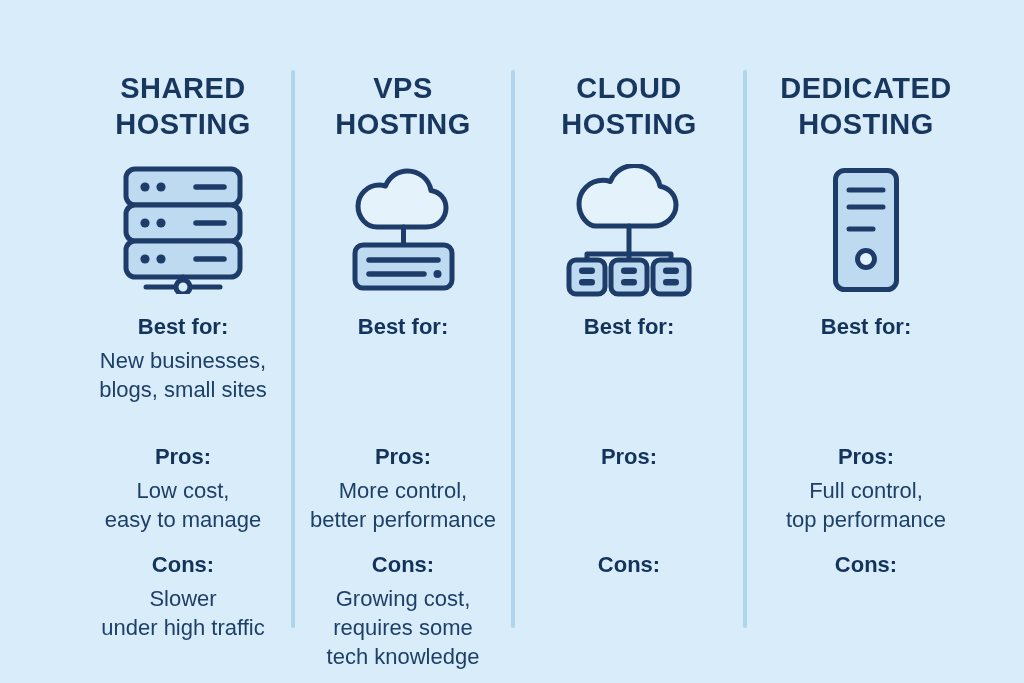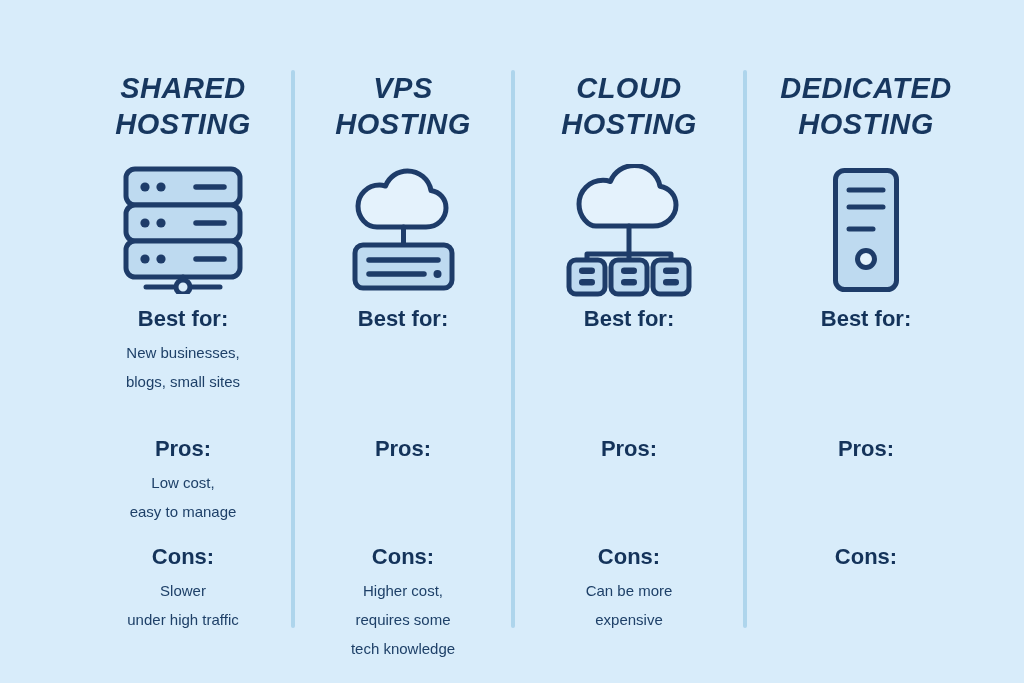--- a/index.html
+++ b/index.html
@@ -27,36 +27,36 @@
   .col-1 { padding-left: 73px; }
   .col-4 { padding-right: 37px; }
   .title {
     margin: 10px 0 0 0;
     font-size: 29px;
     line-height: 36px;
     font-weight: bold;
     letter-spacing: 0.5px;
     color: #17375f;
     white-space: pre-line;
-    font-style: italic;
   }
   .icon-box {
     display: flex; align-items: center; justify-content: center;
     height: 100%;
   }
   .sect { width: 100%; }
   .label {
     font-size: 22px;
     line-height: 30px;
     font-weight: bold;
     color: #14335a;
+    margin-top: 8px;
   }
   .text {
     margin-top: 4px;
-    font-size: 15px;
+    font-size: 22px;
     line-height: 29px;
     color: #1e4068;
     white-space: pre-line;
   }
   .divider {
     position: absolute;
     top: 70px;
     width: 4px;
     height: 558px;
     border-radius: 2px;
@@ -127,24 +127,26 @@
         <line x1="19" y1="93" x2="88" y2="93" stroke="#1e3c69" stroke-width="5.5"></line>
         <line x1="19" y1="107" x2="74" y2="107" stroke="#1e3c69" stroke-width="5.5"></line>
         <circle cx="87.5" cy="107" r="4" fill="#1e3c69"></circle>
       </svg>
     </div>
     <div class="sect">
       <div class="label">Best for:</div>
     </div>
     <div class="sect">
       <div class="label">Pros:</div>
-    </div>
-    <div class="sect">
-      <div class="label">Cons:</div>
-      <div class="text">Higher cost,
+      <div class="text">More control,
+better performance</div>
+    </div>
+    <div class="sect">
+      <div class="label">Cons:</div>
+      <div class="text">Growing cost,
 requires some
 tech knowledge</div>
     </div>
   </section>
 
   <section class="col col-3">
     <h2 class="title">CLOUD
 HOSTING</h2>
     <div class="icon-box">
       <svg width="132" height="133" viewBox="0 0 132 133" fill="none" stroke-linecap="round" stroke-linejoin="round">
@@ -164,42 +166,42 @@
       </svg>
     </div>
     <div class="sect">
       <div class="label">Best for:</div>
     </div>
     <div class="sect">
       <div class="label">Pros:</div>
     </div>
     <div class="sect">
       <div class="label">Cons:</div>
-      <div class="text">Can be more
-expensive</div>
     </div>
   </section>
 
   <section class="col col-4">
     <h2 class="title">DEDICATED
 HOSTING</h2>
     <div class="icon-box">
       <svg width="68" height="126" viewBox="0 0 68 126" fill="none" stroke-linecap="round" stroke-linejoin="round">
         <rect x="3.5" y="3.5" width="61" height="119" rx="9" fill="#bedaf0" stroke="#1e3c69" stroke-width="5"></rect>
         <line x1="17" y1="23" x2="51" y2="23" stroke="#1e3c69" stroke-width="5"></line>
         <line x1="17" y1="40" x2="51" y2="40" stroke="#1e3c69" stroke-width="5"></line>
         <line x1="17" y1="62" x2="41" y2="62" stroke="#1e3c69" stroke-width="5"></line>
         <circle cx="34" cy="92" r="8.5" fill="#e4f2fc" stroke="#1e3c69" stroke-width="5"></circle>
       </svg>
     </div>
     <div class="sect">
       <div class="label">Best for:</div>
     </div>
     <div class="sect">
       <div class="label">Pros:</div>
+      <div class="text">Full control,
+top performance</div>
     </div>
     <div class="sect">
       <div class="label">Cons:</div>
     </div>
   </section>
 
 </div>
 
 <div class="divider divider-1"></div>
 <div class="divider divider-2"></div>

